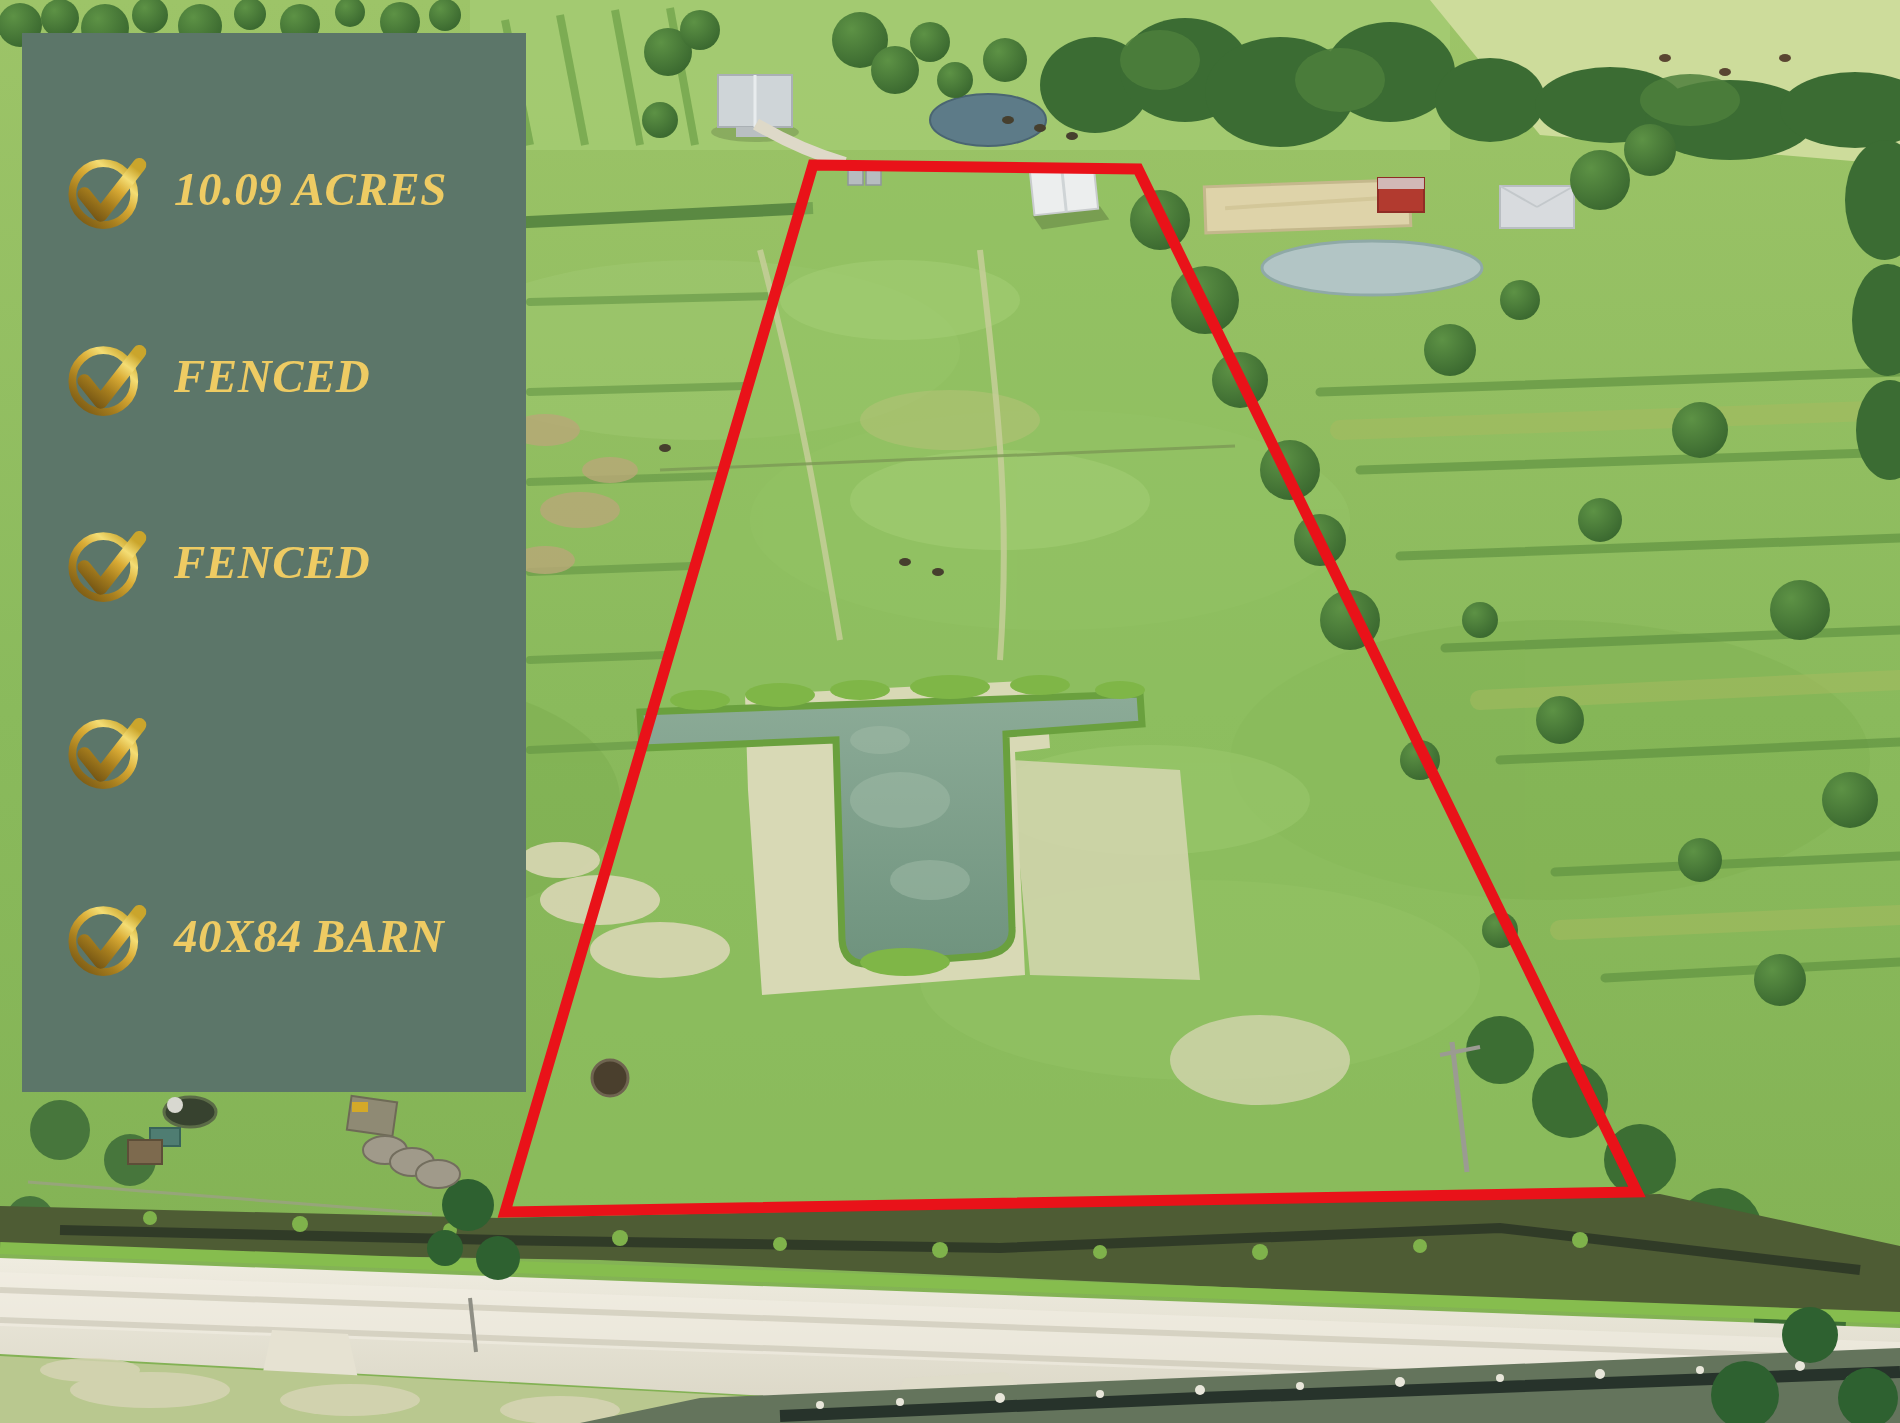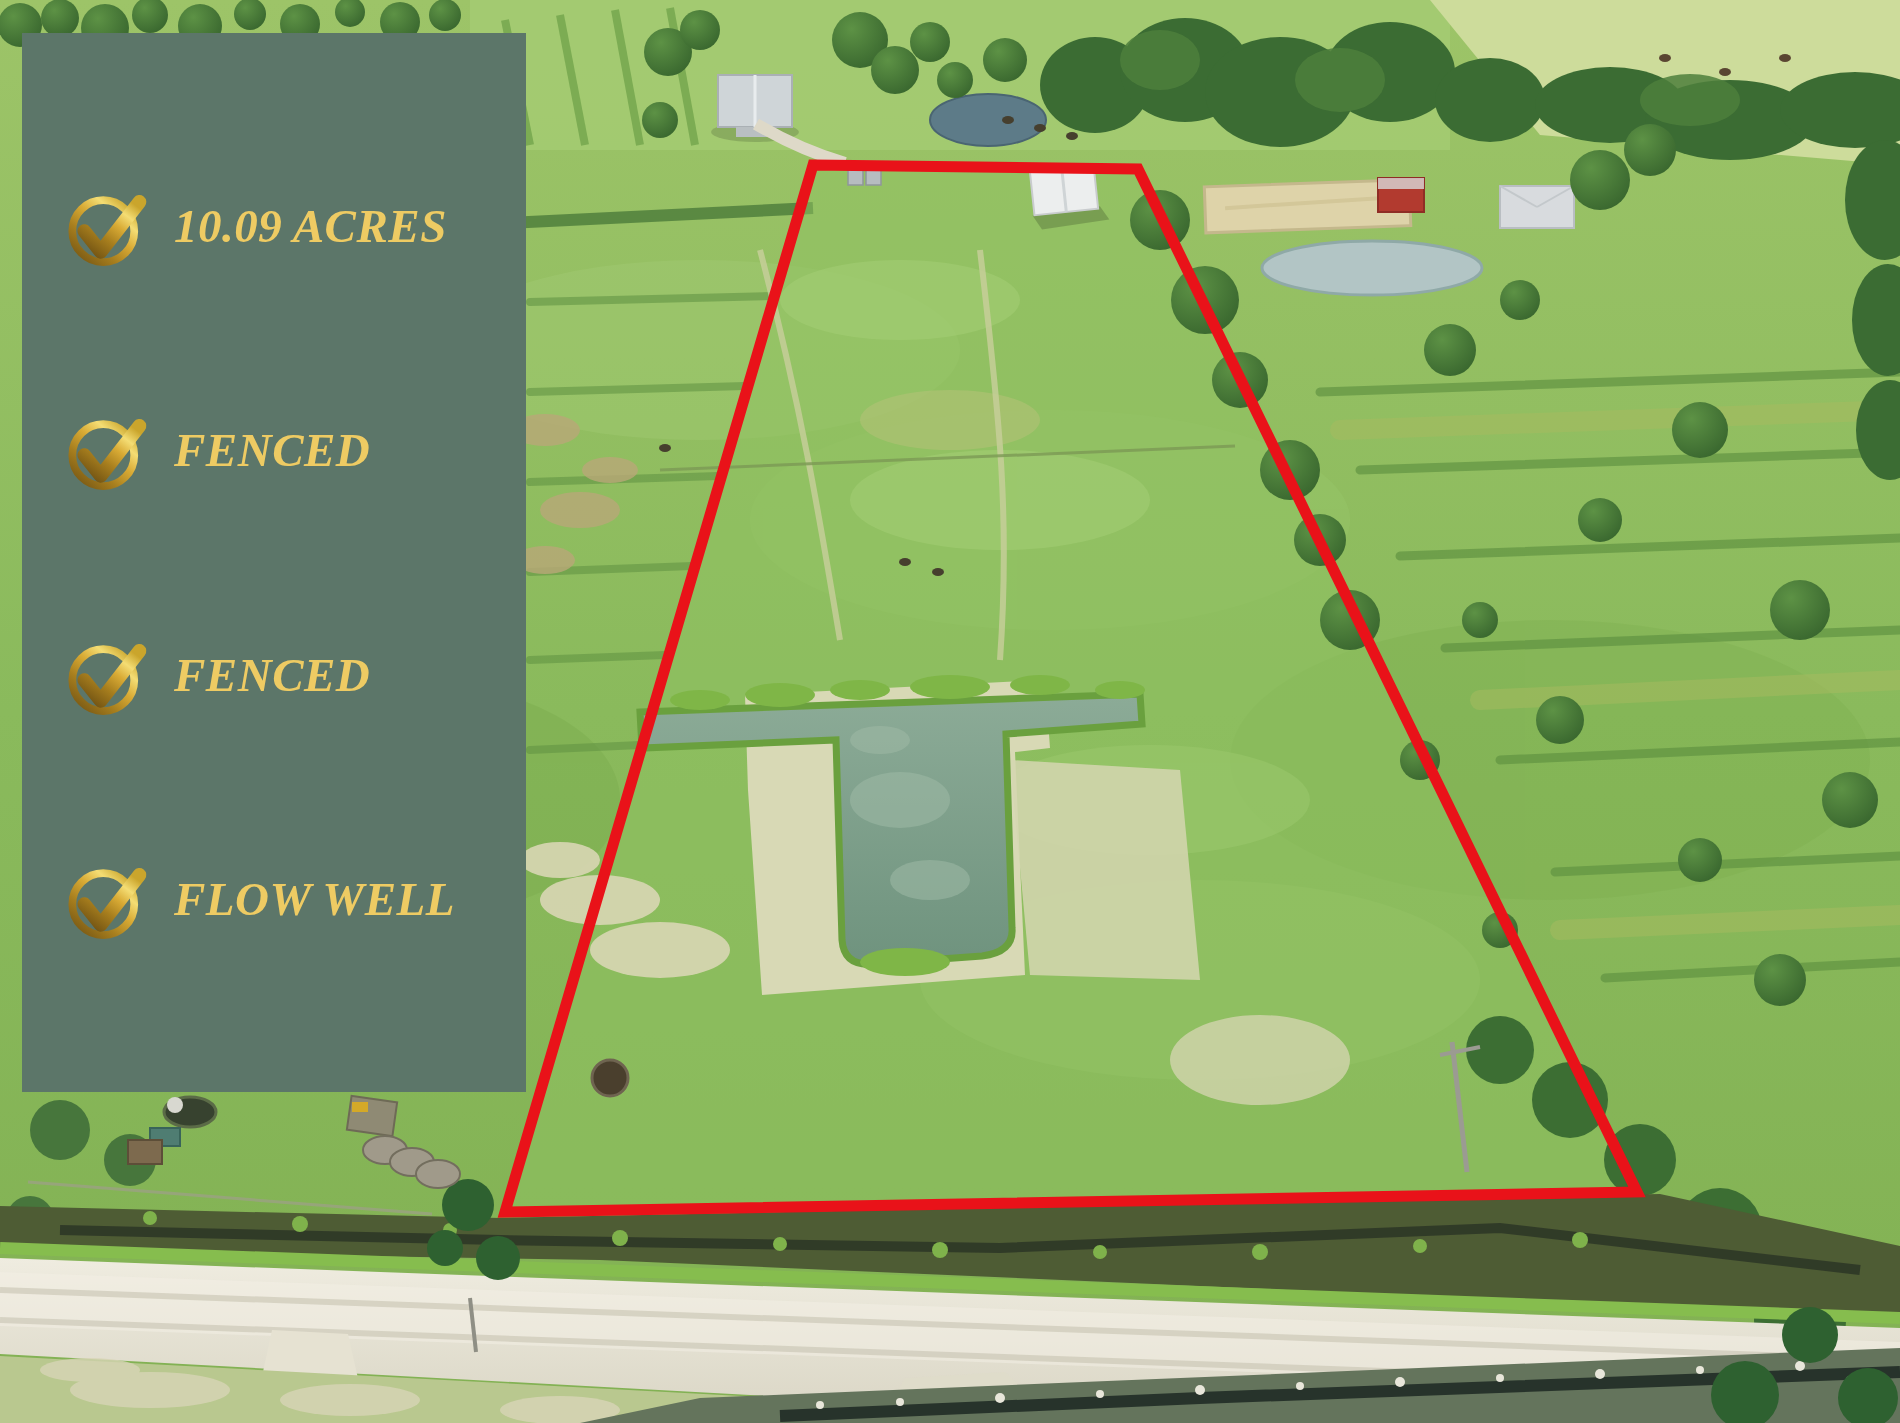--- a/index.html
+++ b/index.html
@@ -370,17 +370,22 @@
     <div class="row">
       <svg class="check" viewBox="0 0 100 100">
           <use href="#check-glyph"></use>
         </svg>
       <span class="label">FENCED</span>
     </div>
     <div class="row">
       <svg class="check" viewBox="0 0 100 100">
           <use href="#check-glyph"></use>
         </svg>
-      <span class="label">FLOW WELL</span>
+    </div>
+    <div class="row">
+      <svg class="check" viewBox="0 0 100 100">
+          <use href="#check-glyph"></use>
+        </svg>
+      <span class="label">40X84 BARN</span>
     </div>
 
   </div>
 </div>
 
 </body></html>

